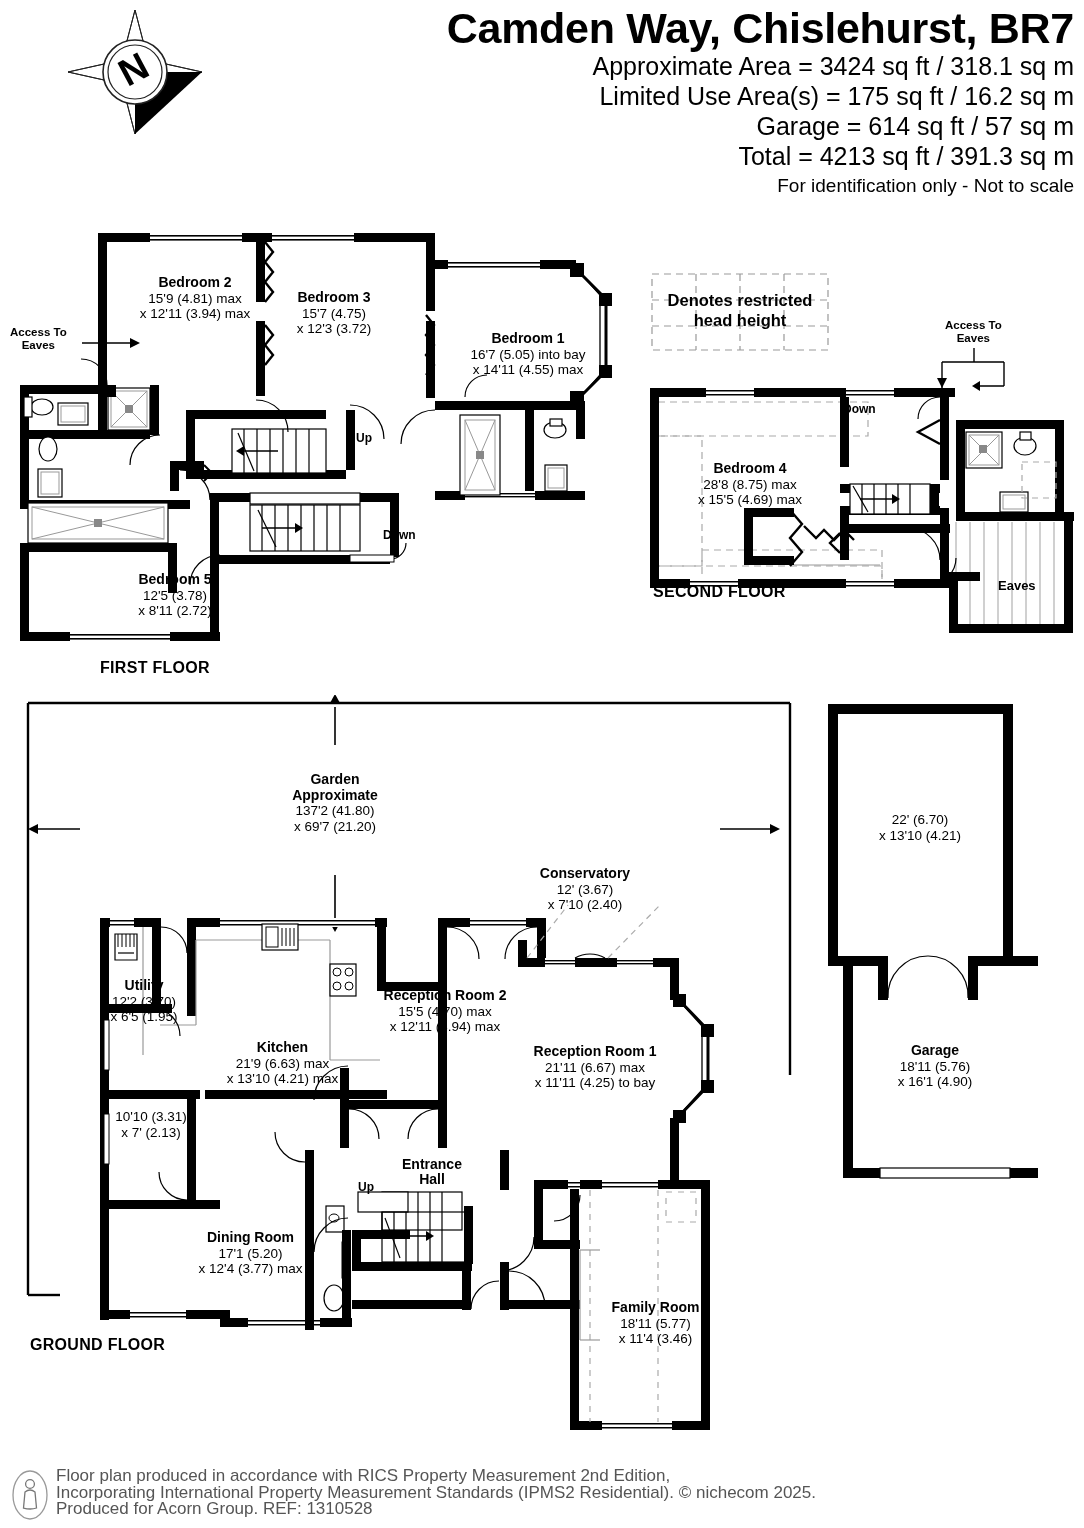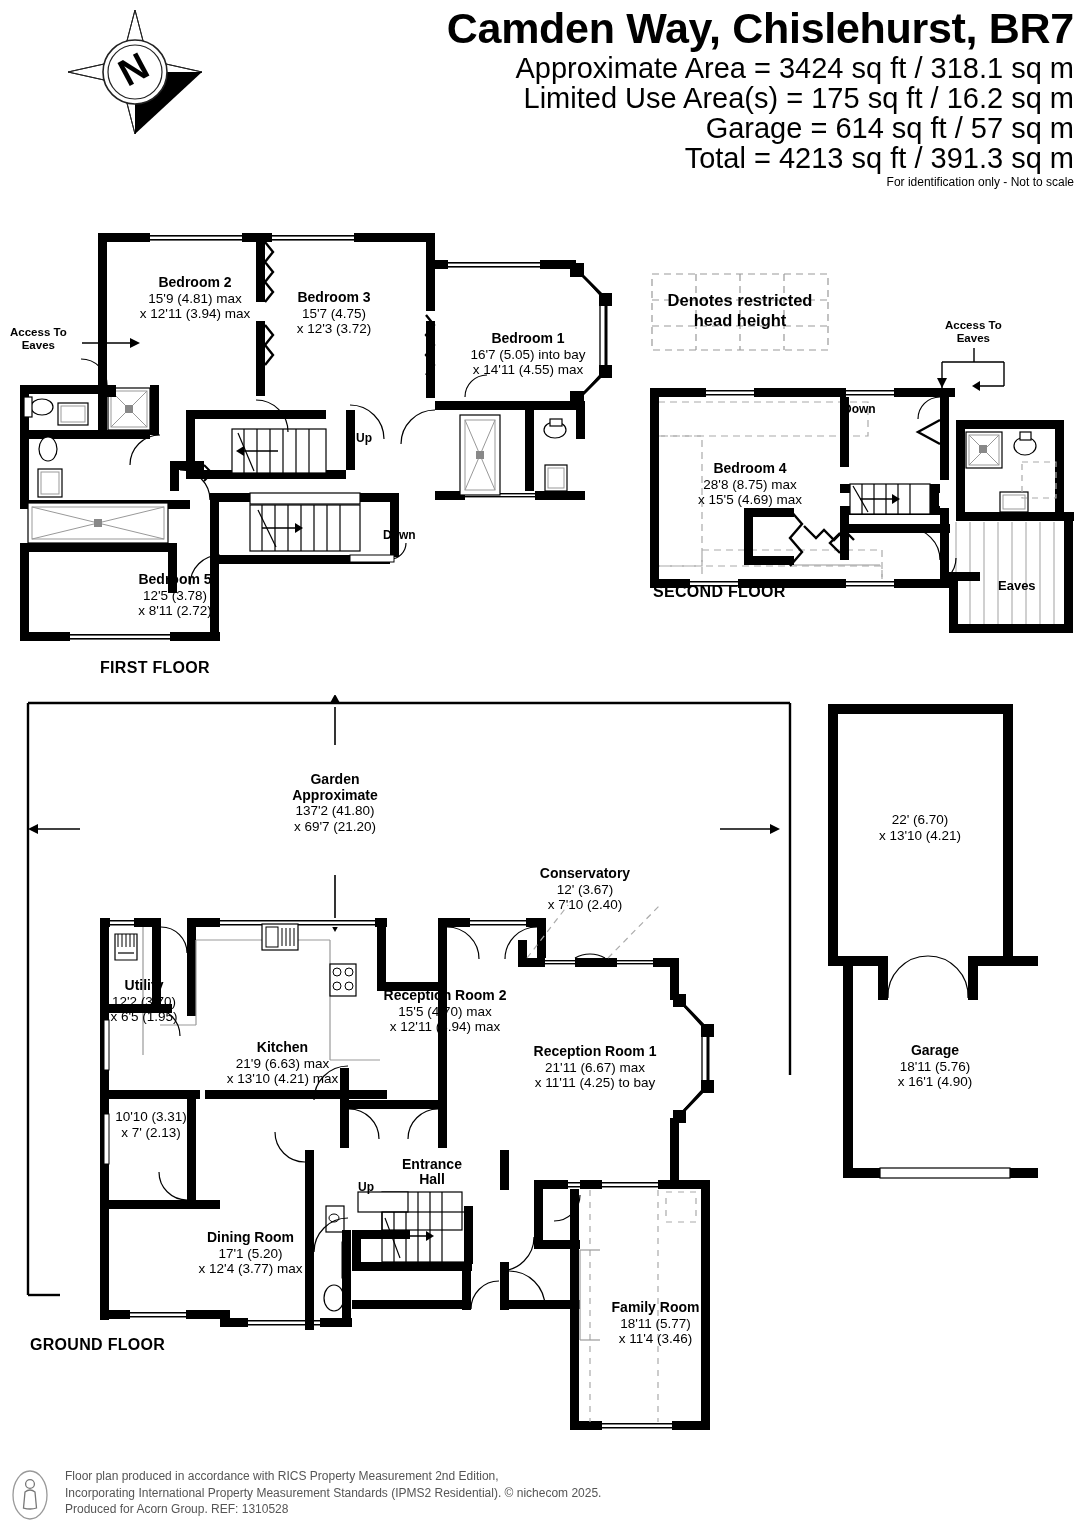--- a/index.html
+++ b/index.html
@@ -2,35 +2,35 @@
 <html><head>
 <meta charset="utf-8">
 <style>
   html,body{margin:0;padding:0;background:#fff;}
   body{width:1084px;height:1528px;position:relative;overflow:hidden;
        font-family:"Liberation Sans",sans-serif;color:#000;}
   .abs{position:absolute;}
   
   #header{position:absolute;left:0;top:0;width:1084px;height:200px;}
   #title{position:absolute;right:10px;top:4px;font-size:43px;font-weight:bold;letter-spacing:-0.3px;white-space:nowrap;}
-  .area-line{position:absolute;right:10px;font-size:29px;white-space:nowrap;}
+  .area-line{position:absolute;right:10px;font-size:25px;white-space:nowrap;}
   #area1{top:52px;} #area2{top:82px;} #area3{top:112px;} #area4{top:142px;}
-  #notscale{position:absolute;right:10px;top:175px;font-size:12px;white-space:nowrap;}
+  #notscale{position:absolute;right:10px;top:175px;font-size:19px;white-space:nowrap;}
   
   #compass{position:absolute;left:60px;top:2px;width:150px;height:140px;}
   
   .rlabel{position:absolute;text-align:center;font-size:13.5px;line-height:15.5px;white-space:nowrap;}
   .rlabel b{font-size:14px;font-weight:bold;}
   .flab{position:absolute;font-size:16px;font-weight:bold;letter-spacing:0.3px;white-space:nowrap;}
   .smlab{position:absolute;font-size:11.5px;font-weight:bold;line-height:13px;text-align:center;white-space:nowrap;}
   .dirlab{position:absolute;font-size:12px;font-weight:bold;white-space:nowrap;}
   .legbox{position:absolute;font-size:16.5px;font-weight:bold;line-height:20px;text-align:center;}
   
   #footer{position:absolute;left:0;top:1466px;width:1084px;height:62px;}
-  #foot-text{position:absolute;left:65px;top:2px;font-size:12px;line-height:16.5px;color:#555;white-space:pre-line;}
+  #foot-text{position:absolute;left:56px;top:2px;font-size:17px;line-height:16.5px;color:#555;white-space:pre-line;}
   #foot-icon{position:absolute;left:12px;top:4px;width:36px;height:50px;}
   svg{display:block;}
 </style>
 </head>
 <body>
 
 <div id="header">
   <div id="title">Camden Way, Chislehurst, BR7</div>
   <div class="area-line" id="area1">Approximate Area = 3424 sq ft / 318.1 sq m</div>
   <div class="area-line" id="area2">Limited Use Area(s) = 175 sq ft / 16.2 sq m</div>

